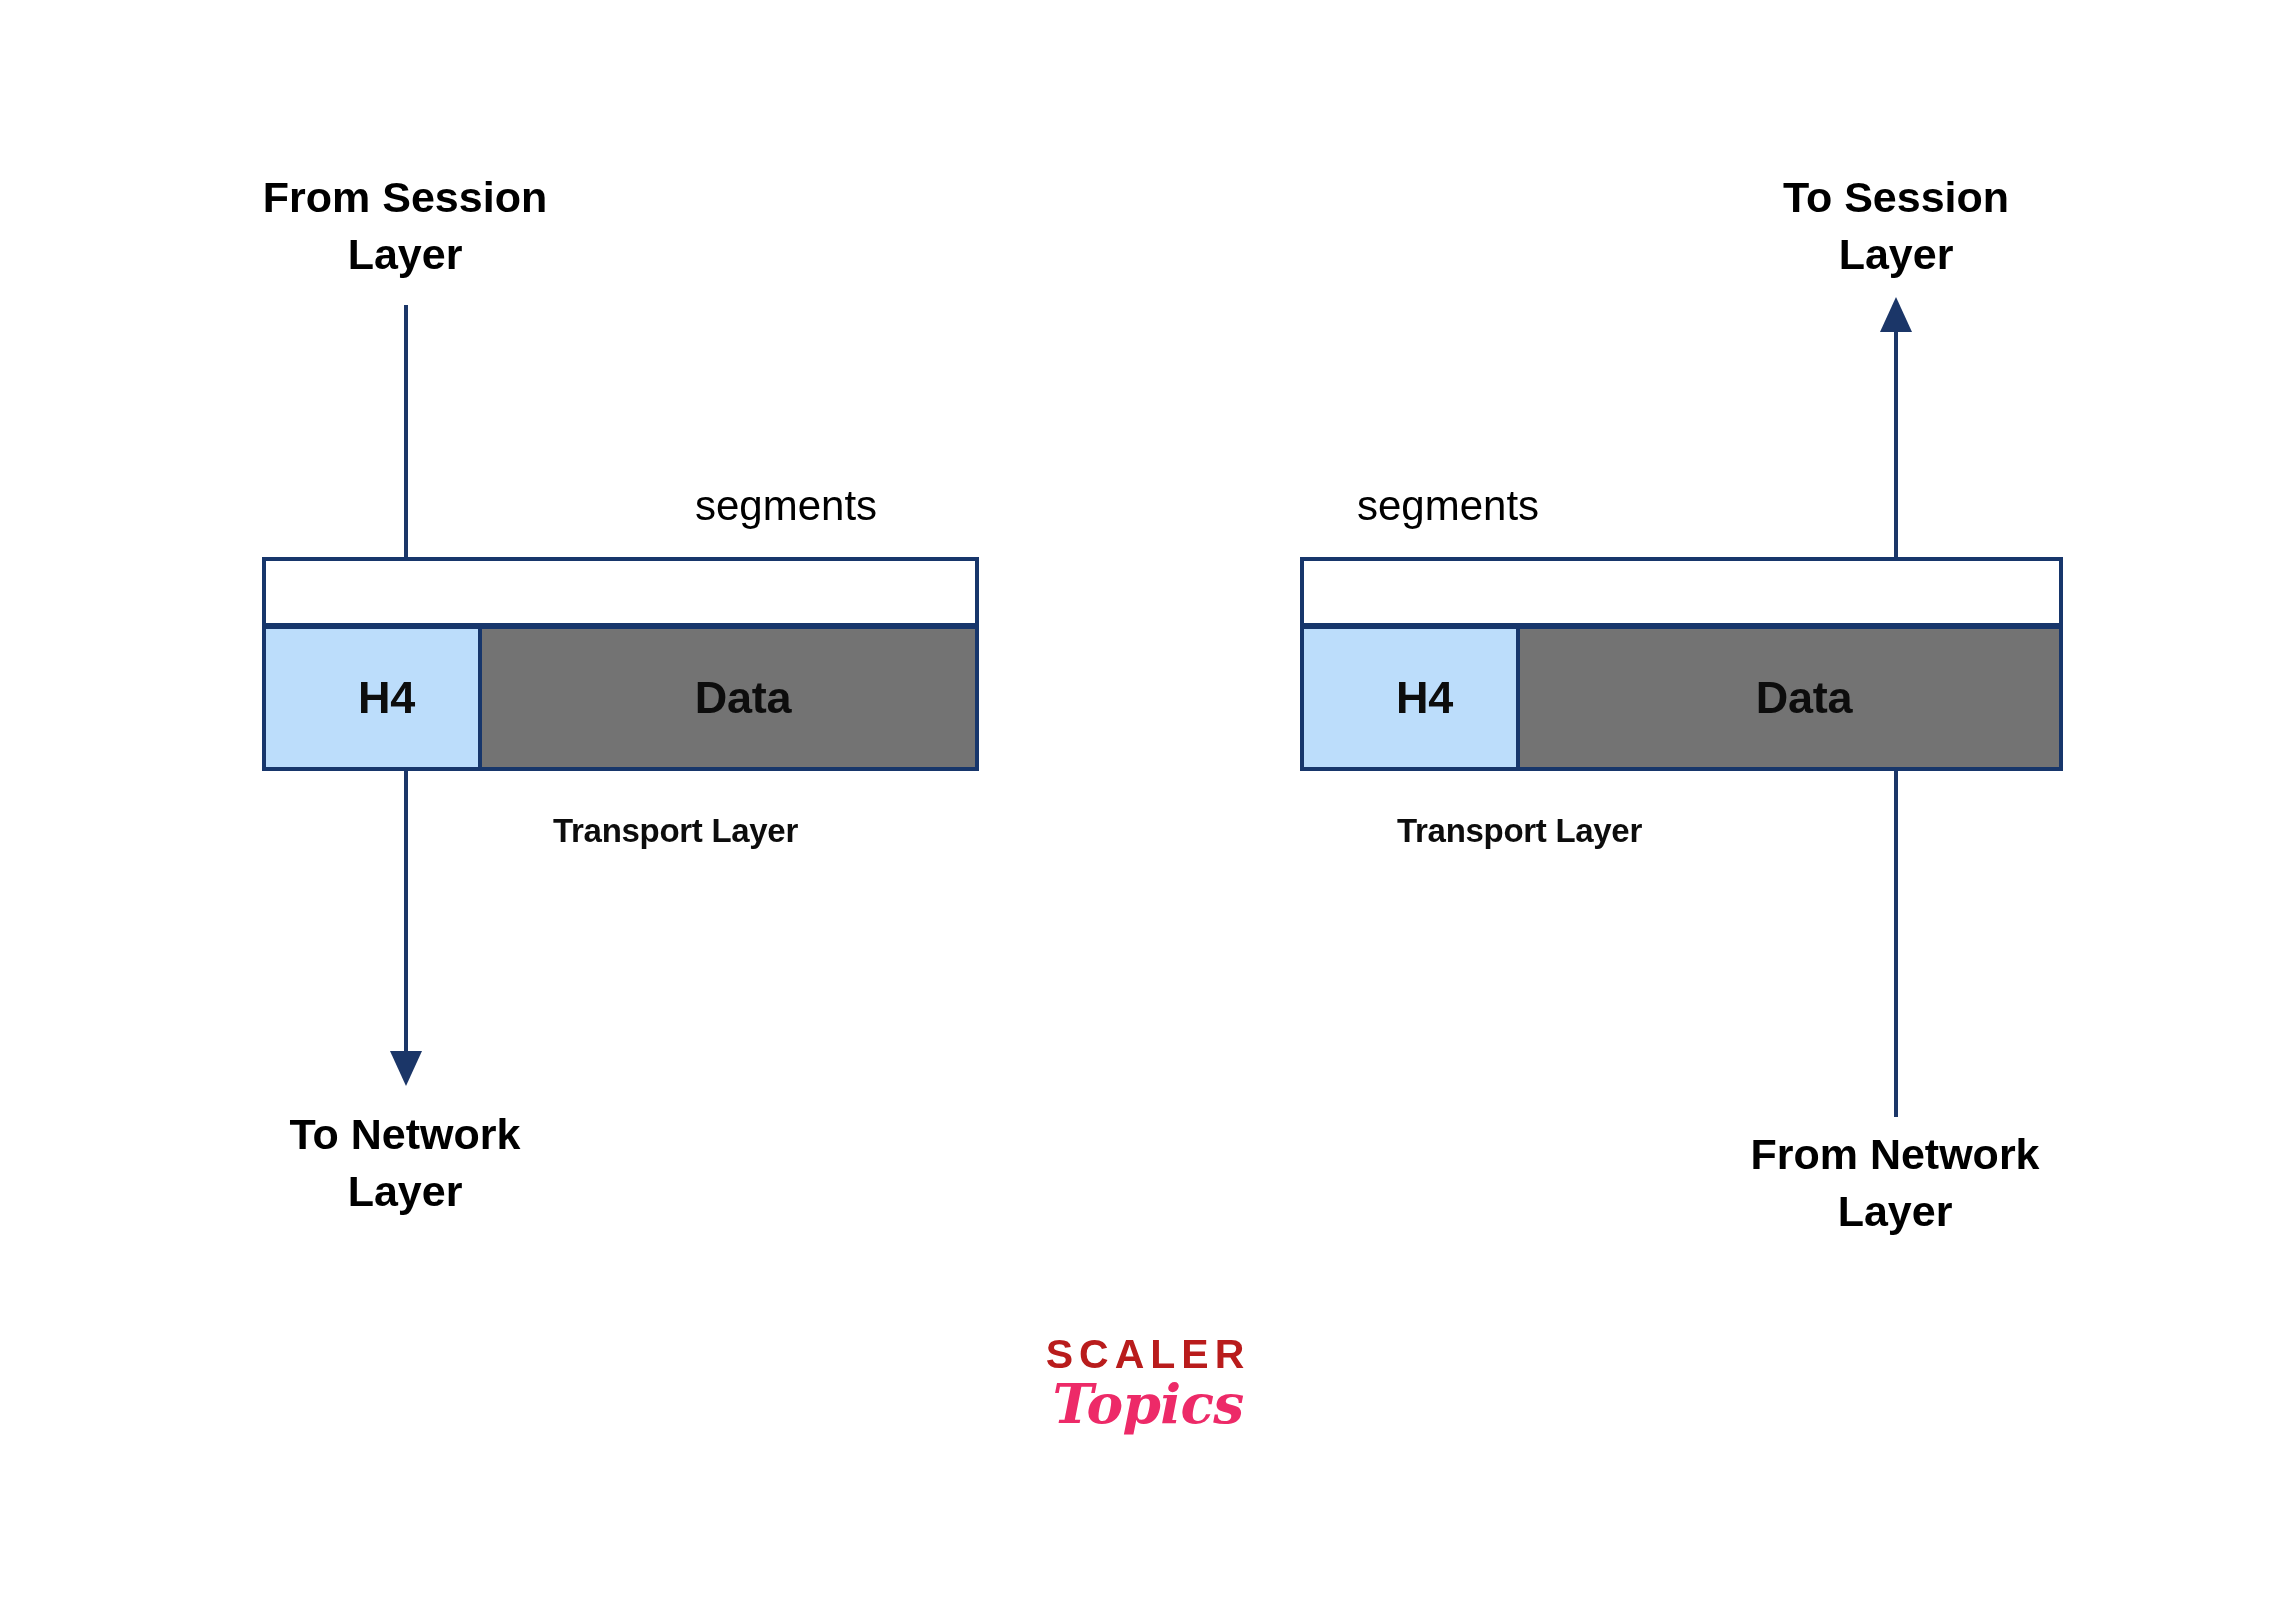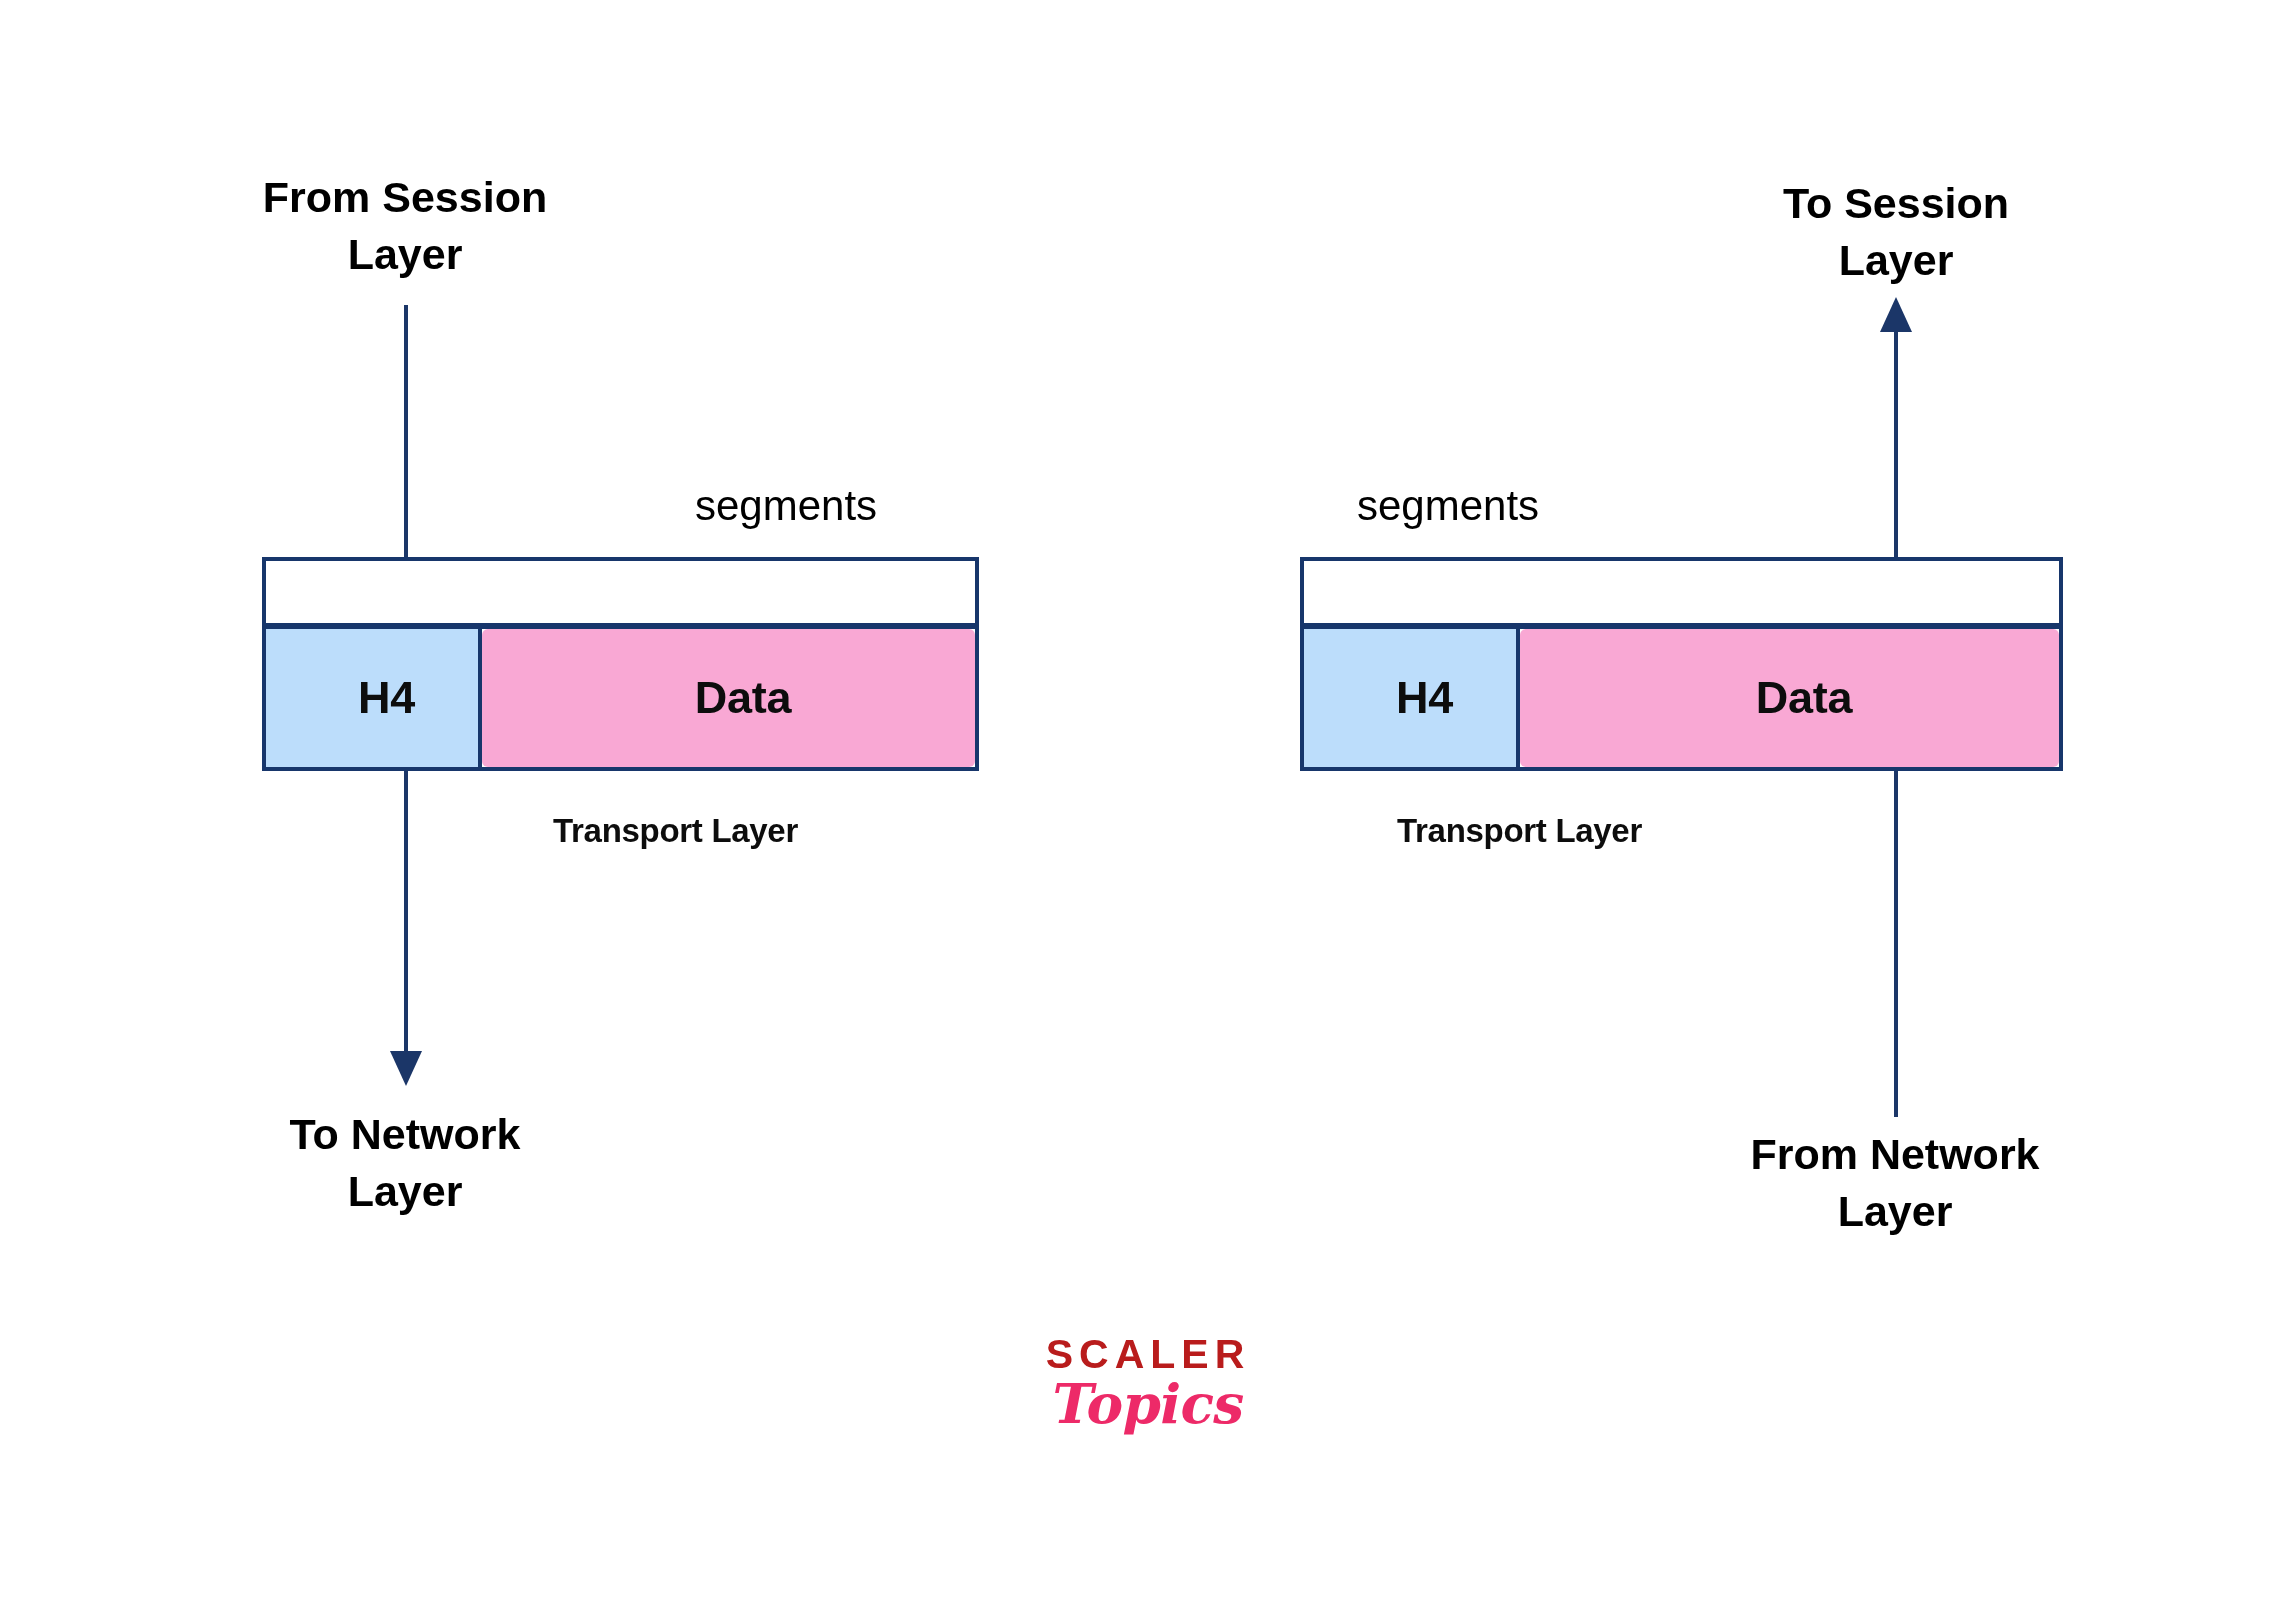--- a/index.html
+++ b/index.html
@@ -91,23 +91,22 @@
     font-weight: 700;
     color: #0d0d0d;
     letter-spacing: -0.3px;
     padding-left: 29px;
   }
   .cell-header {
     background: #bcddfb;
     border-right: 4.7px solid #17366b;
   }
   .cell-data {
-    background: #f9a8d4;
+    background: #737373;
     flex: 1 1 auto;
-    border-radius: 6px;
   }
 
   
   .logo {
     position: absolute;
     text-align: center;
     width: 284px;
   }
   .logo-scaler {
     font-family: "Liberation Sans", sans-serif;
@@ -151,21 +150,21 @@
   <div class="pdu-bottom-row" style="left: 262px; top: 625px; width: 717px; height: 146px;">
     <div class="cell cell-header" style="width: 216px;">H4</div>
     <div class="cell cell-data">Data</div>
   </div>
 
   <div class="layer-title" style="left: 466px; top: 802px; width: 419px;">Transport Layer</div>
 
   <div class="endpoint-label" style="left: 209px; top: 1106px; width: 392px;">To Network
 Layer</div>
 
-  <div class="endpoint-label" style="left: 1700px; top: 175px; width: 392px;">To Session
+  <div class="endpoint-label" style="left: 1700px; top: 169px; width: 392px;">To Session
 Layer</div>
 
   <div class="arrow-head up" style="left: 1880px; top: 297px;"></div>
 
   <div class="arrow-shaft" style="left: 1894px; top: 331px; height: 228px;"></div>
 
   <div class="arrow-shaft" style="left: 1894px; top: 559px; height: 68px;"></div>
 
   <div class="arrow-shaft" style="left: 1894px; top: 771px; height: 346px;"></div>
 

